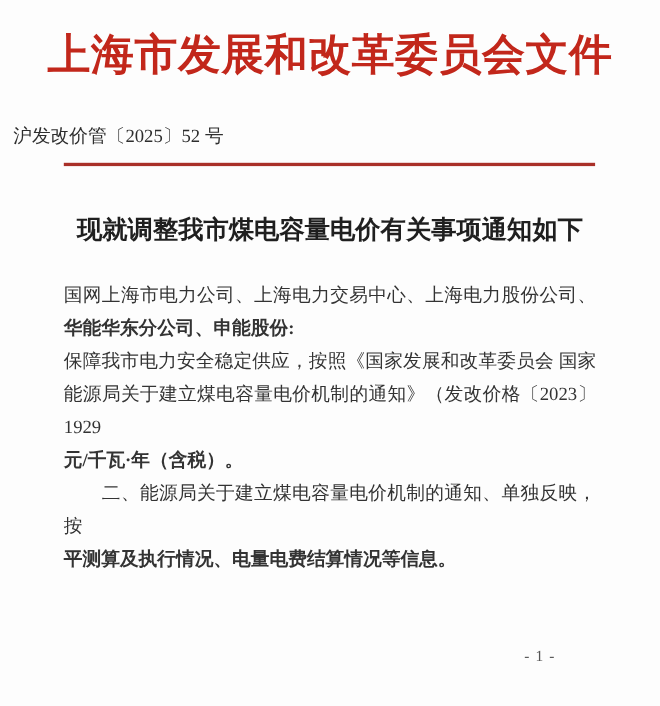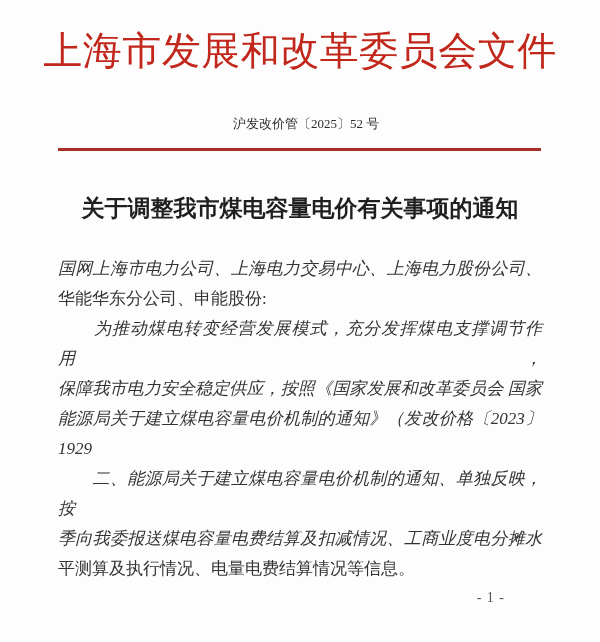--- a/index.html
+++ b/index.html
@@ -22,31 +22,31 @@
     overflow: hidden;
   }
   .header-title {
     position: absolute;
     top: 26px;
     left: 0;
     right: 0;
     text-align: center;
     font-size: 39px;
     line-height: 50px;
-    font-weight: normal;
+    font-weight: bold;
     color: var(--header-red);
     letter-spacing: 0.5px;
   }
   .doc-number {
     position: absolute;
     top: 112px;
     left: 12px;
     right: 0;
-    text-align: center;
-    font-size: 13px;
+    text-align: left;
+    font-size: 17px;
     line-height: 24px;
     color: #2e2e2e;
   }
   .red-divider {
     position: absolute;
     top: 148px;
     left: 58px;
     right: 59px;
     height: 3px;
     background: var(--divider-red);
@@ -68,22 +68,22 @@
     left: 58px;
     right: 58px;
     font-size: 17px;
     line-height: 30px;
     color: var(--body-ink);
   }
   .body-line {
     text-align: justify;
     white-space: pre-wrap;
   }
-  .body-line.jl { text-align-last: justify; font-style: italic; }
-  .body-line.el { text-align-last: left; }
+  .body-line.jl { text-align-last: justify; }
+  .body-line.el { text-align-last: left; font-weight: bold; }
   .page-number {
     position: absolute;
     top: 589px;
     right: 95px;
     font-size: 14px;
     line-height: 18px;
     color: var(--pagenum-ink);
     letter-spacing: 1px;
   }
 </style>
@@ -91,28 +91,27 @@
 <body>
 
 <div class="page">
 
   <div class="header-title">上海市发展和改革委员会文件</div>
 
   <div class="doc-number">沪发改价管〔2025〕52 号</div>
 
   <div class="red-divider"></div>
 
-  <div class="doc-title">关于调整我市煤电容量电价有关事项的通知</div>
+  <div class="doc-title">现就调整我市煤电容量电价有关事项通知如下</div>
 
   <div class="doc-body">
       <div class="body-line jl">国网上海市电力公司、上海电力交易中心、上海电力股份公司、</div>
       <div class="body-line el">华能华东分公司、申能股份:</div>
-      <div class="body-line jl">　　为推动煤电转变经营发展模式，充分发挥煤电支撑调节作用，</div>
       <div class="body-line jl">保障我市电力安全稳定供应，按照《国家发展和改革委员会 国家</div>
       <div class="body-line jl">能源局关于建立煤电容量电价机制的通知》（发改价格〔2023〕1929</div>
+      <div class="body-line el">元/千瓦·年（含税）。</div>
       <div class="body-line jl">　　二、能源局关于建立煤电容量电价机制的通知、单独反映，按</div>
-      <div class="body-line jl">季向我委报送煤电容量电费结算及扣减情况、工商业度电分摊水</div>
       <div class="body-line el">平测算及执行情况、电量电费结算情况等信息。</div>
     </div>
 
   <div class="page-number">- 1 -</div>
 
 </div>
 
 </body></html>

